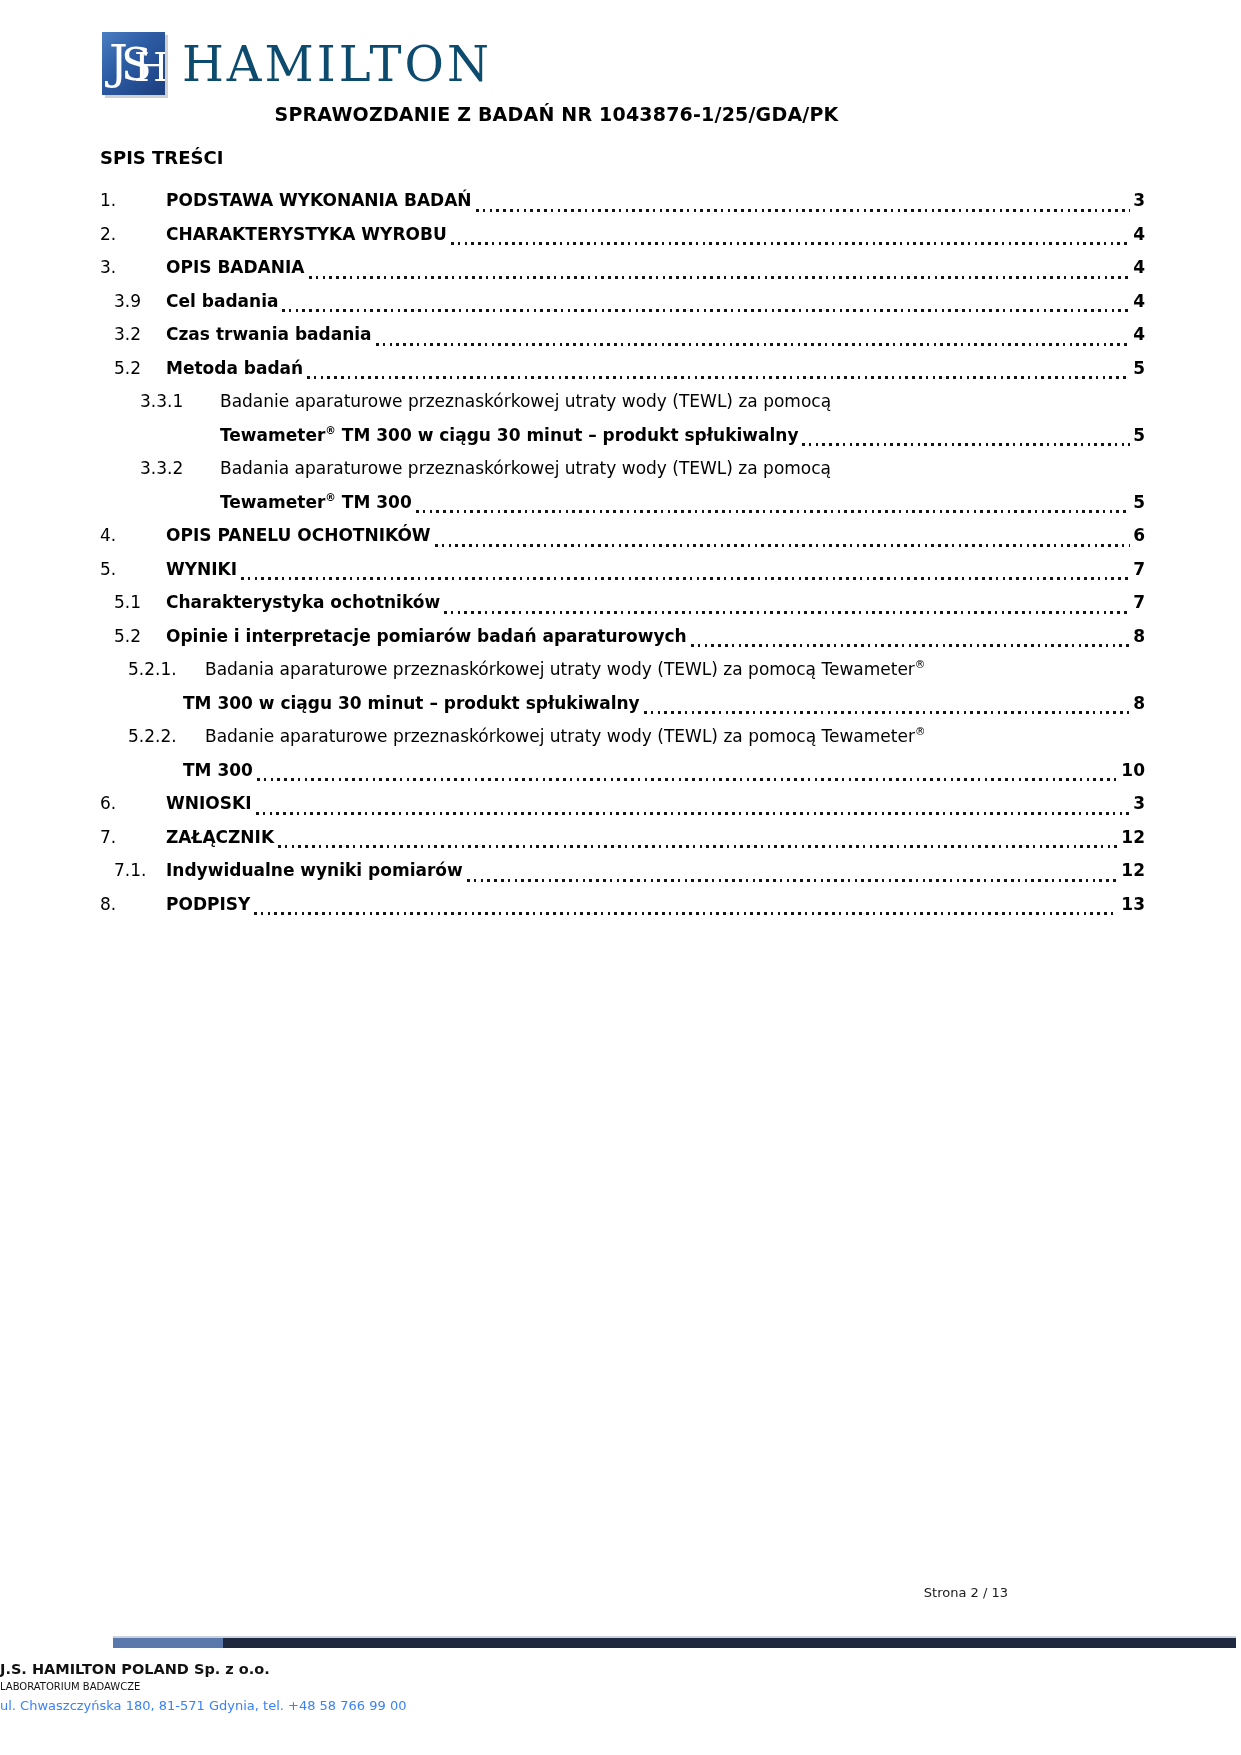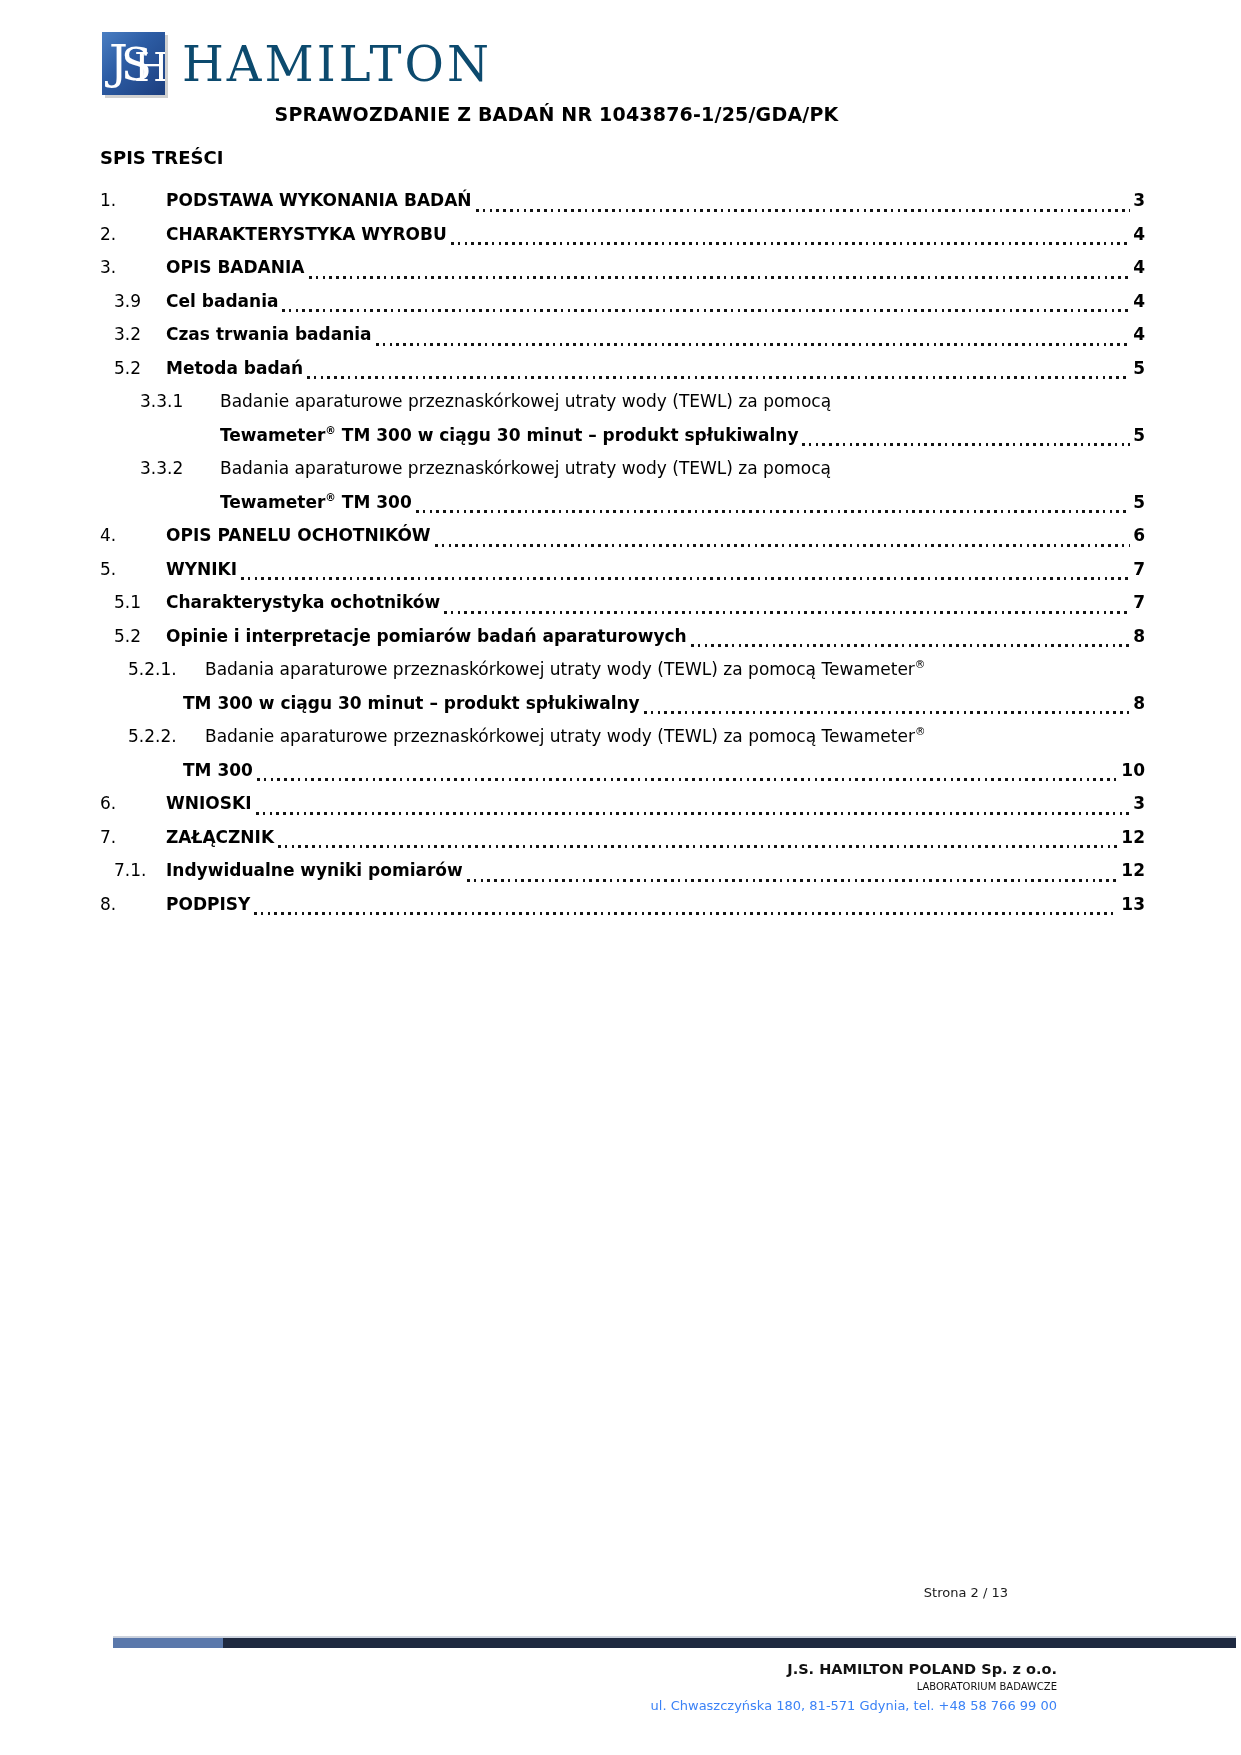--- a/index.html
+++ b/index.html
@@ -58,21 +58,21 @@
   sup { font-size:.62em; line-height:0; vertical-align:super; }
 
   
   .page-num { position:absolute; left:0; top:1585px; width:1008px; text-align:right; font-size:13px; color:#1a1a1a; }
   .footer-bar {
     position:absolute; left:113px; top:1636px; width:1123px; height:10px;
     display:flex; border-top:2px solid #ccd2dd;
   }
   .bar-light { width:110px; background:#5a78ab; }
   .bar-dark  { flex:1; background:#1e2940; }
-  .footer-text { position:absolute; left:0; top:1660px; width:1057px; text-align:right; color:#111; }
+  .footer-text { position:absolute; left:0; top:1660px; width:1057px; text-align:left; color:#111; }
   .company-name { font-weight:bold; font-size:14.5px; line-height:18px; }
   .company-unit { font-weight:normal; font-size:10px; line-height:18px; }
   .company-address { font-size:13px; line-height:19px; color:#3b82f6; }
 </style>
 </head>
 <body>
 
 <div class="page">
 
   <div class="logo-wrap">

